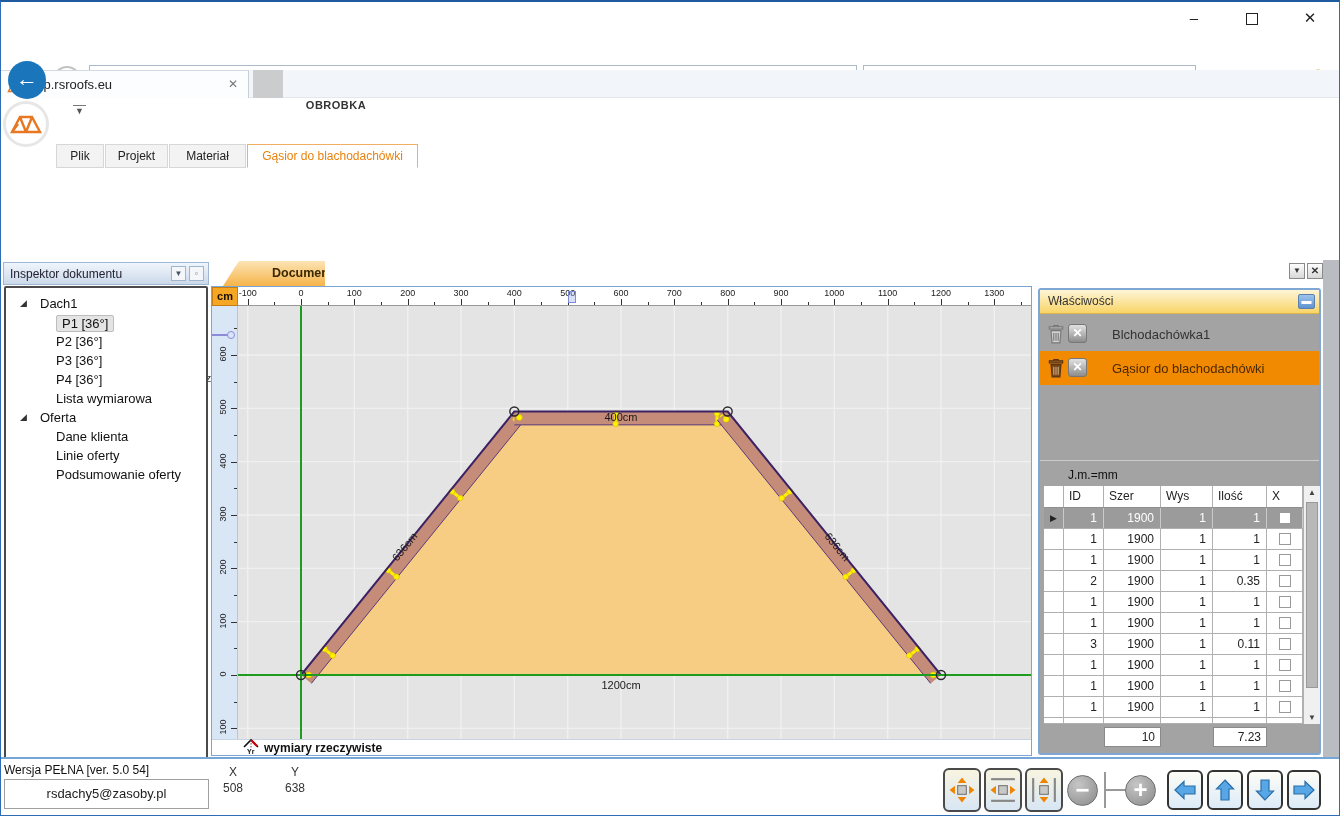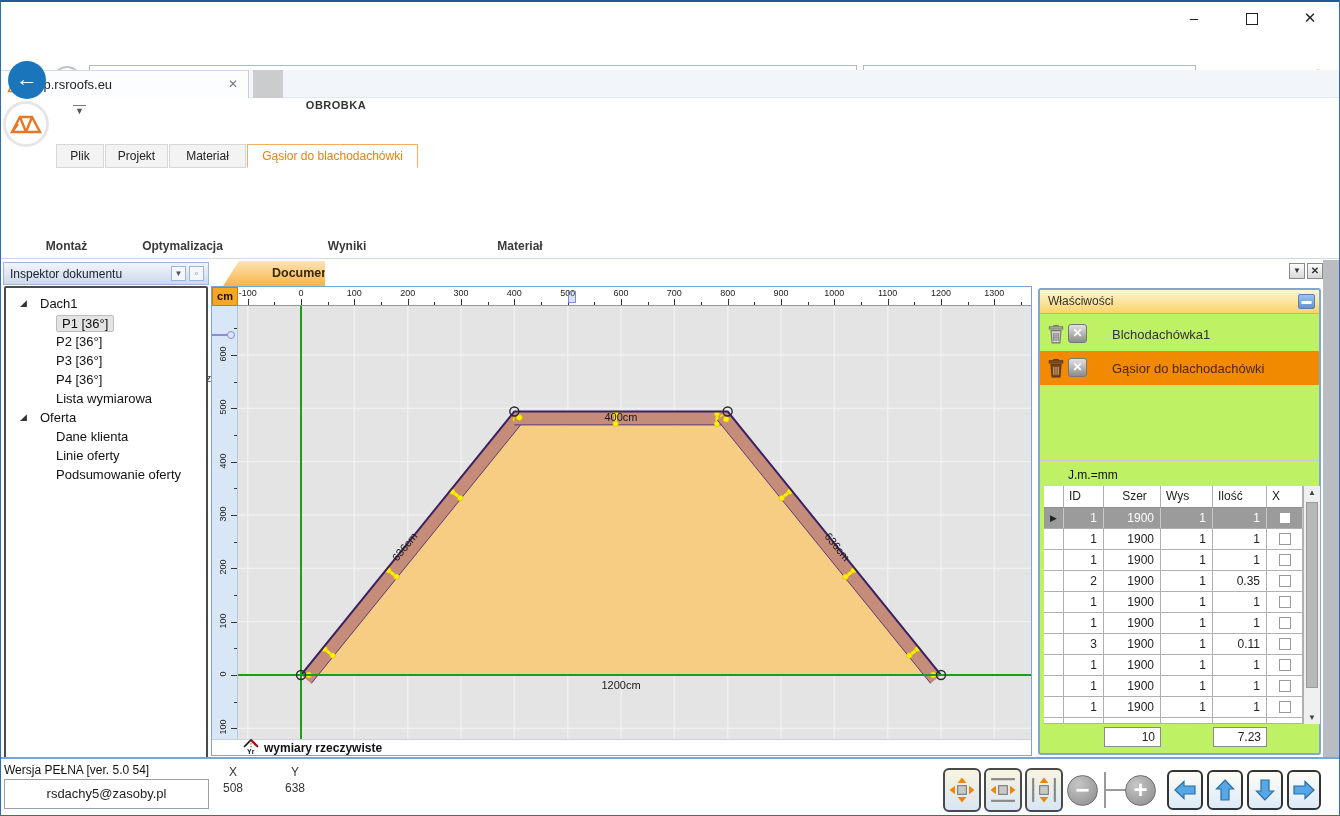--- a/index.html
+++ b/index.html
@@ -92,21 +92,21 @@
   .ytickl { position:absolute; left:-4px; width:30px; text-align:center; font-size:9px; color:#222; transform:rotate(-90deg); }
   .ytickm { position:absolute; right:0; height:1px; background:#333; }
   #ycursor-line { position:absolute; left:0; width:17px; height:2px; background:#8b8bd9; }
   #ycursor-dot { position:absolute; left:15px; width:8px; height:8px; border-radius:50%; border:1.5px solid #8b8bd9; background:#d9e6f6; }
   #canvas-bottombar { position:absolute; left:0; bottom:0; width:819px; height:16px; background:#fff; border-top:1px solid #c8d4e4; }
   #canvas-bottombar .t { position:absolute; left:52px; top:1px; font-size:12px; font-weight:bold; color:#111; }
   #roof-svg { position:absolute; left:26px; top:19px; background:#e4e4e4; }
 
   
   #props { position:absolute; left:1037px; top:286px; width:283px; height:467px; border:2px solid #7ea7d4;
-           border-radius:3px; background:#bef264; }
+           border-radius:3px; background:#a3a3a3; }
   #props-header { position:absolute; left:0; top:0; width:279px; height:24px;
       background:linear-gradient(#fdf5d7,#f9d567); border-bottom:1px solid #d9b44a; }
   #props-header .t { position:absolute; left:8px; top:4px; font-size:12px; color:#333; }
   #props-min { position:absolute; right:4px; top:4px; width:17px; height:15px; border:1px solid #5a80b0;
                background:linear-gradient(#9dc3ee,#5f93cf); border-radius:2px; color:#fff; font-size:10px;
                line-height:12px; text-align:center; }
   .prow { position:absolute; left:0; width:279px; }
   .prow .lbl { position:absolute; left:72px; top:8px; font-size:13px; color:#333; }
   .prow.sel { background:#f18a00; }
   .prow.sel .lbl { color:#4a2800; }
@@ -318,26 +318,20 @@
         </div>
       <div class="lb">Zamknij</div>
     </div>
 
     <div class="gsep" style="left:131px"></div>
     <div class="gsep" style="left:232px"></div>
     <div class="gsep" style="left:460px"></div>
     <div class="gsep" style="left:578px"></div>
   </div>
 
-  <div id="grouplabels">
-    <div class="glabel" style="left:0;width:131px">Montaż</div>
-    <div class="glabel" style="left:131px;width:101px">Optymalizacja</div>
-    <div class="glabel" style="left:232px;width:228px">Wyniki</div>
-    <div class="glabel" style="left:460px;width:118px">Materiał</div>
-  </div>
 
   <div id="inspector-header">
     <span class="t">Inspektor dokumentu</span>
     <span class="hdrbtn" style="right:22px">▼</span>
     <span class="hdrbtn" style="right:4px">▫</span>
   </div>
   <div id="tree">
       <div class="treerow" style="top: 8px; width: 200px;">
         <span class="arrow">◢</span>
         <span class="lbl" style="position: absolute; left: 34px;">Dach1</span>
@@ -574,21 +568,21 @@
       </span>
       <span class="icx" style="left:28px;top:7px">✕</span>
       <span class="lbl" style="top:10px">Gąsior do blachodachówki</span>
     </div>
     <div id="props-divider"></div>
     <div id="unit-note">J.m.=mm</div>
     <div id="ptable">
         <div class="trow hdr">
           <div class="tc h" style="width: 20px;"></div>
           <div class="tc h" style="width: 40px;">ID</div>
-          <div class="tc h" style="width: 57px; text-align: center;">Szer</div>
+          <div class="tc h" style="width: 57px;">Szer</div>
           <div class="tc h" style="width: 52px;">Wys</div>
           <div class="tc h" style="width: 54px;">Ilość</div>
           <div class="tc h" style="width: 36px;">X</div>
           <div class="tc" style="width: 16px;"></div>
         </div>
         <div class="trow selr">
           <div class="tc" style="width: 20px; text-align: center; color: rgb(34, 34, 34); font-size: 9px;">▶</div>
           <div class="tc num" style="width: 40px;">1</div>
           <div class="tc num" style="width: 57px;">1900</div>
           <div class="tc num" style="width: 52px;">1</div>

